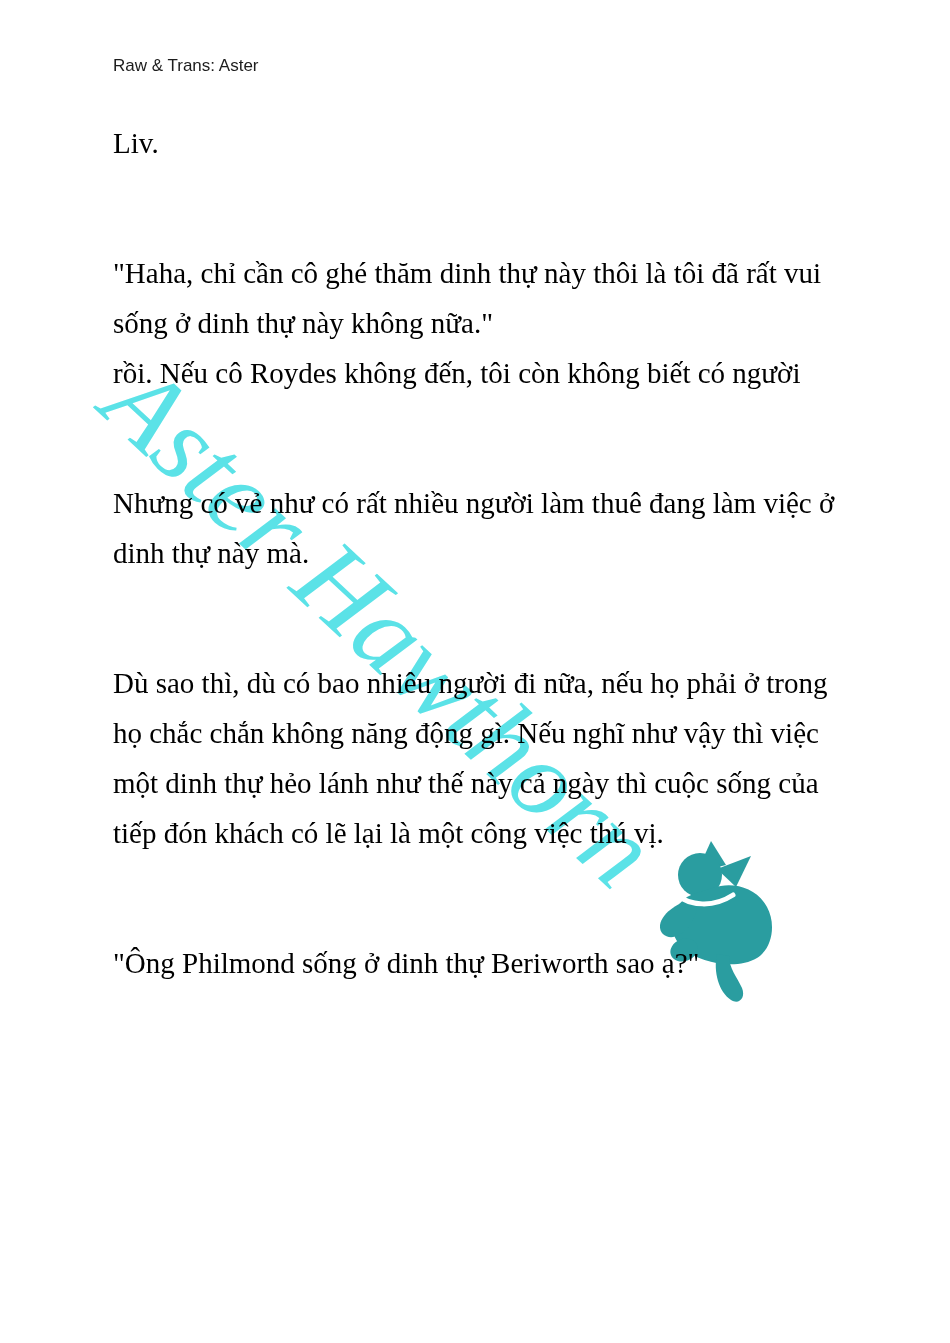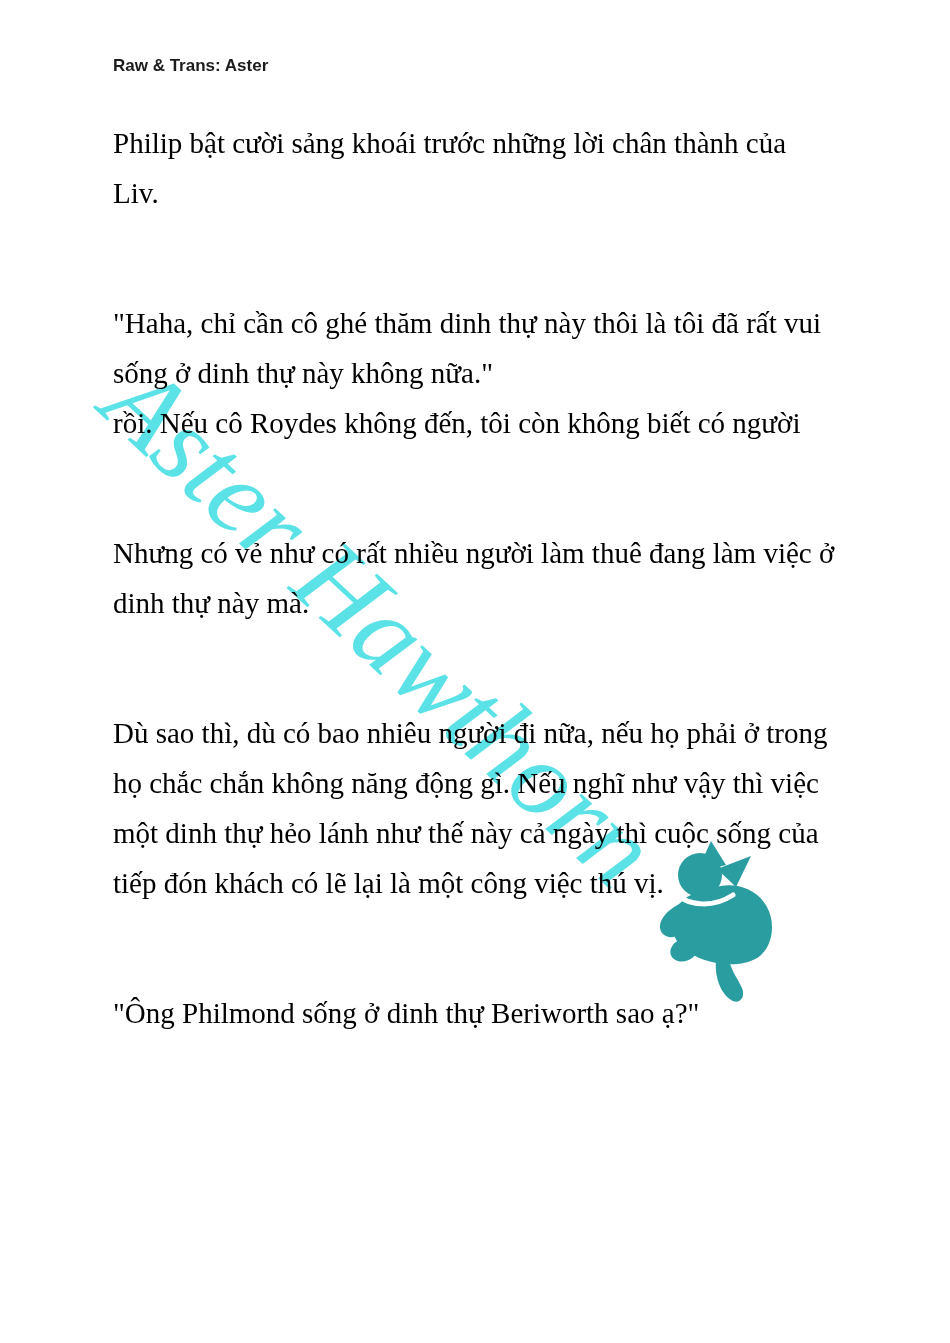--- a/index.html
+++ b/index.html
@@ -17,21 +17,20 @@
   }
   .credit {
     position: absolute;
     left: 113px;
     top: 56px;
     font-family: "Liberation Sans", "DejaVu Sans", sans-serif;
     font-size: 17px;
     line-height: 20px;
     color: #1c1c1c;
     z-index: 4;
-    font-weight: bold;
   }
   .watermark {
     position: absolute;
     left: 160px;
     top: 344px;
     font-family: "Liberation Serif", "DejaVu Serif", serif;
     font-style: italic;
     font-size: 110px;
     line-height: 1;
     white-space: nowrap;
@@ -92,21 +91,20 @@
       <path d="M60,113 C56,131 62,151 74,159
                C82,164 89,157 85,147
                C80,136 72,127 72,115 Z"></path>
     </g>
     <path d="M18,53 C33,65 56,67 76,54" stroke="#ffffff" stroke-width="5" fill="none" stroke-linecap="round"></path>
   </svg>
 
   <div class="content">
 
     <div class="para">
-      <div class="line">Philip bật cười sảng khoái trước những lời chân thành của</div>
       <div class="line">Liv.</div>
     </div>
 
     <div class="para">
       <div class="line">"Haha, chỉ cần cô ghé thăm dinh thự này thôi là tôi đã rất vui</div>
       <div class="line">sống ở dinh thự này không nữa."</div>
       <div class="line">rồi. Nếu cô Roydes không đến, tôi còn không biết có người</div>
     </div>
 
     <div class="para">

